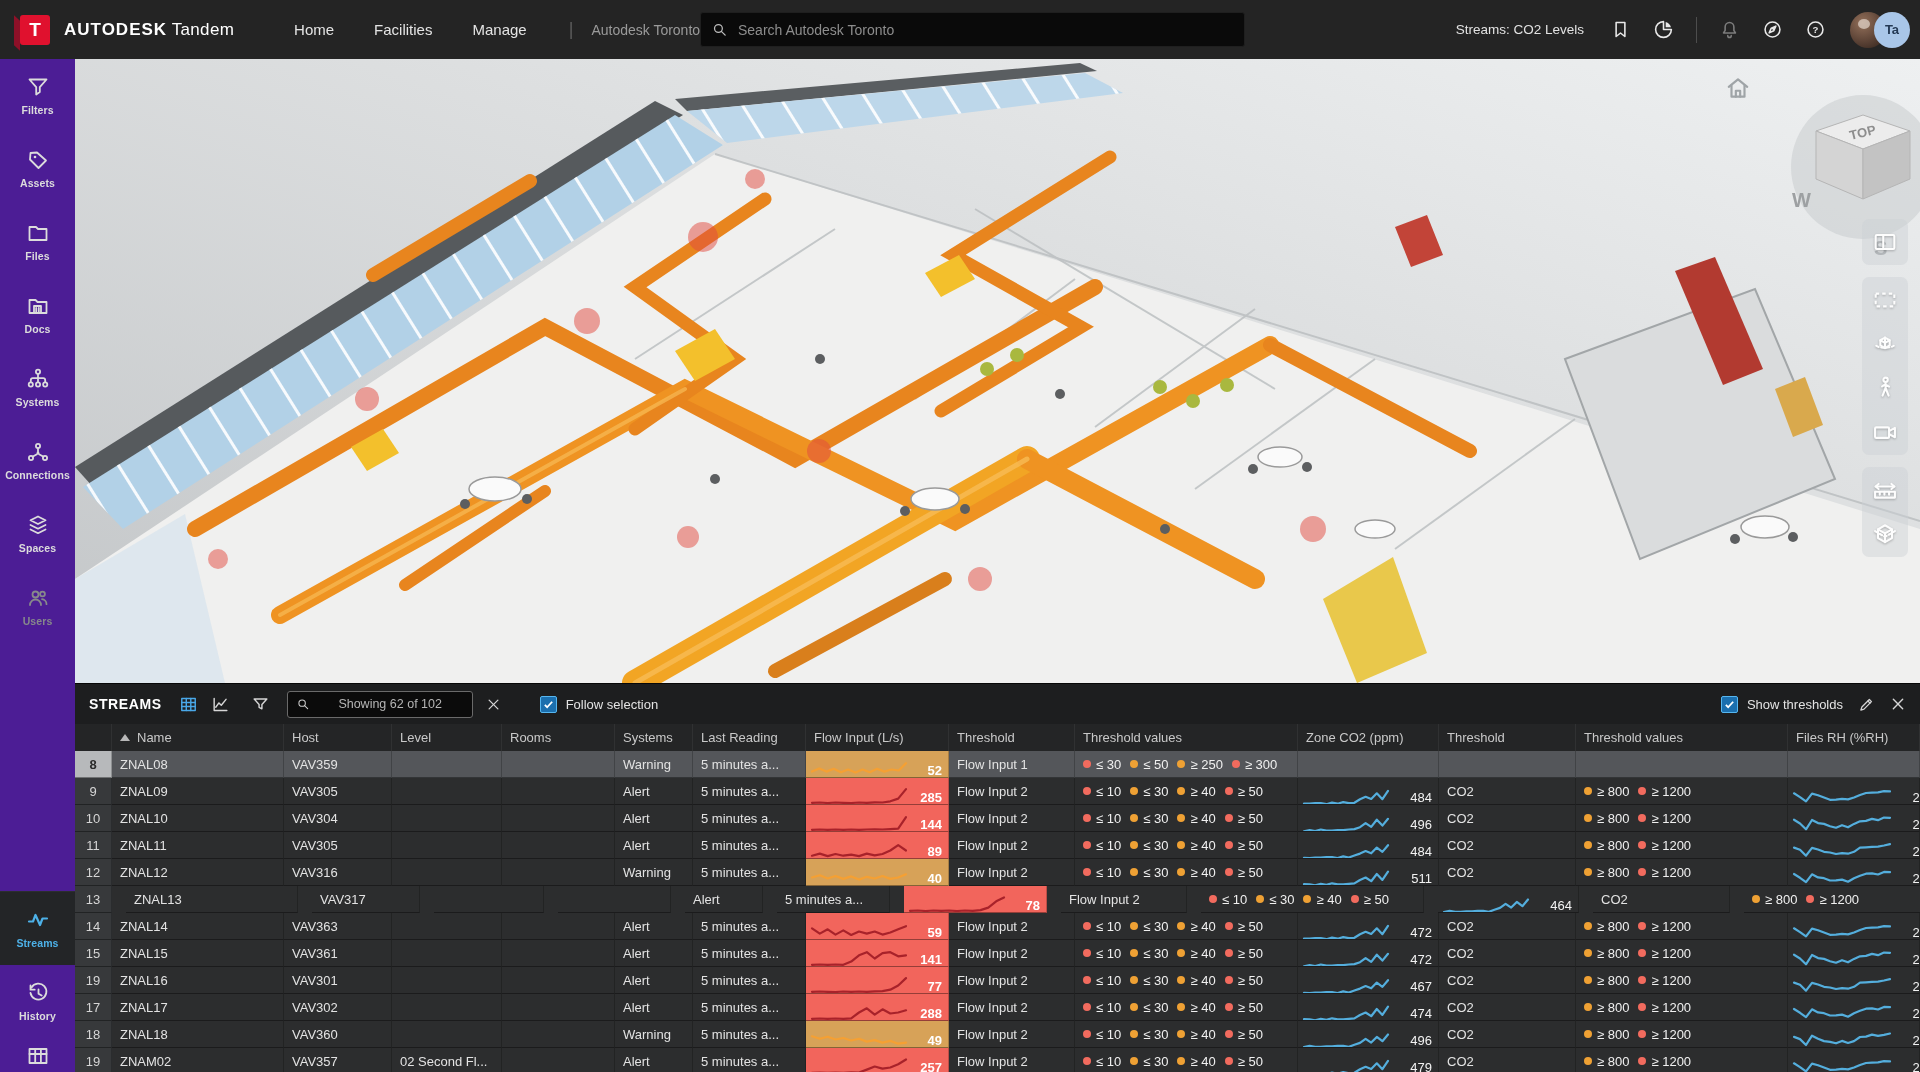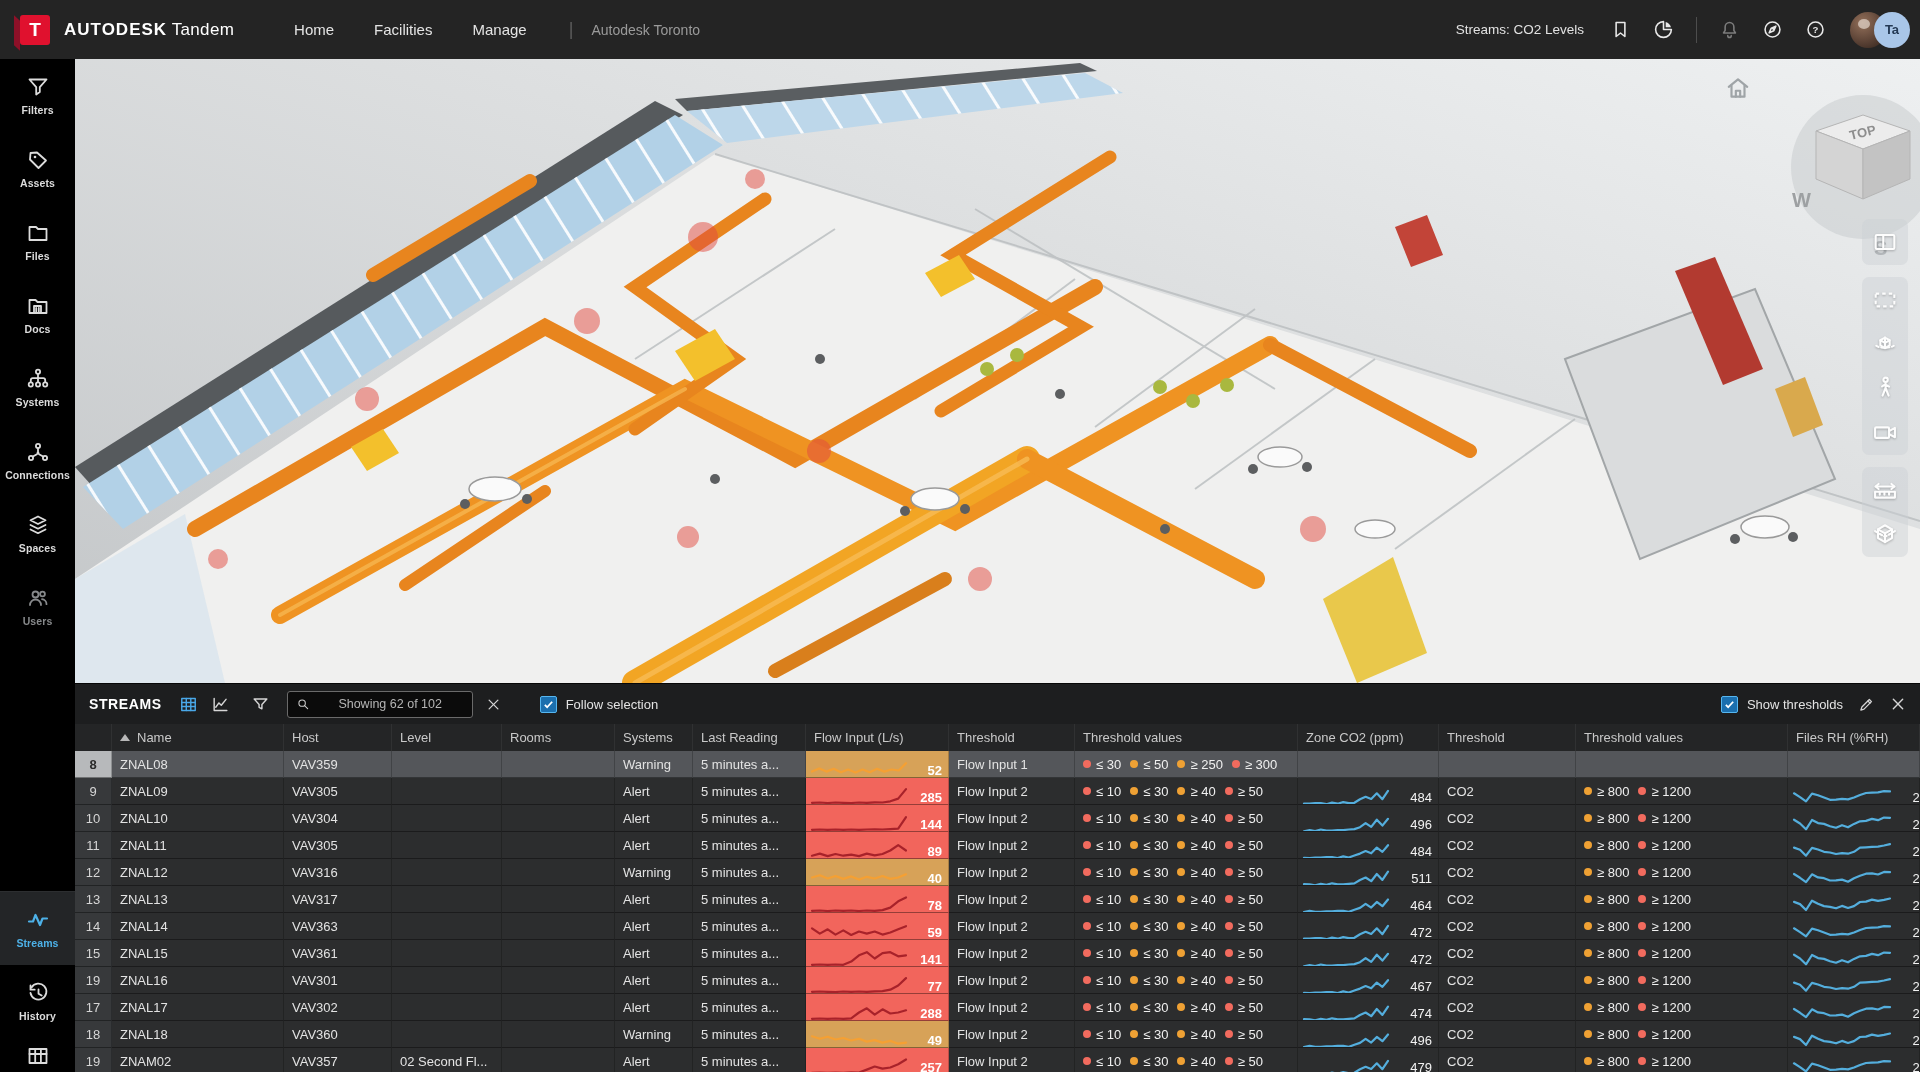--- a/index.html
+++ b/index.html
@@ -37,21 +37,21 @@
     background:radial-gradient(circle at 35% 30%, #93705a, #5c4336 55%, #32241d 95%); position:relative; z-index:1; }
   .avatar-photo::after { content:""; position:absolute; left:8px; top:7px; width:12px; height:10px;
     border-radius:50%; background:rgba(235,225,215,.65); }
   .avatar-initials { width:36px; height:36px; border-radius:50%; background:#a9c6e8; color:#253a55;
     font-size:13px; font-weight:bold; display:flex; align-items:center; justify-content:center;
     margin-left:-12px; z-index:2; }
 
   .main { flex:1; display:flex; min-height:0; }
 
   
-  .sidebar { width:75px; background:#000000; display:flex; flex-direction:column; flex:0 0 75px; z-index:20; }
+  .sidebar { width:75px; background:#4c1d95; display:flex; flex-direction:column; flex:0 0 75px; z-index:20; }
   .side-item { height:73px; display:flex; flex-direction:column; align-items:center; justify-content:center;
     gap:5px; cursor:pointer; color:#dcdcdc; }
   .side-item .icn { width:24px; height:24px; }
   .side-item .lbl { font-size:10.5px; font-weight:bold; letter-spacing:.1px; max-width:74px;
     overflow:hidden; white-space:nowrap; }
   .side-item.disabled { color:#87898b; }
   .side-item.active { background:#232527; color:#4db1e8; }
   .side-bottom { margin-top:auto; border-top:1px solid #2c2e30; }
   .side-item.stub { height:34px; justify-content:flex-start; padding-top:6px; }
 
@@ -132,20 +132,27 @@
         <span>T</span>
       </div>
     <div class="brand"><b>AUTODESK</b> <span>Tandem</span></div>
     <nav class="topnav" id="topnav">
         <span class="nav-item">Home</span>
         <span class="nav-item">Facilities</span>
         <span class="nav-item">Manage</span>
       </nav>
     <span class="fac-sep">|</span>
     <span class="facility">Autodesk Toronto</span>
+    <div class="search">
+      <span class="icn"><svg viewBox="0 0 24 24" fill="none" stroke="currentColor" stroke-width="1.8" stroke-linecap="round" stroke-linejoin="round" width="100%" height="100%">
+            <circle cx="10.5" cy="10.5" r="5.5"></circle>
+            <line x1="14.6" y1="14.6" x2="20" y2="20"></line>
+          </svg></span>
+      <input type="text" readonly="" placeholder="Search Autodesk Toronto" style="">
+    </div>
     <div class="top-right">
       <span class="view-label">Streams: CO2 Levels</span>
       <span class="tb-icn"><svg viewBox="0 0 24 24" fill="none" stroke="currentColor" stroke-width="1.8" stroke-linecap="round" stroke-linejoin="round" width="100%" height="100%">
             <path d="M7 4h10v16l-5-4-5 4V4z"></path>
           </svg></span>
       <span class="tb-icn"><svg viewBox="0 0 24 24" fill="none" stroke="currentColor" stroke-width="1.8" stroke-linecap="round" stroke-linejoin="round" width="100%" height="100%">
             <path d="M12 3a9 9 0 1 0 9 9h-9V3z"></path>
             <path d="M14.5 3.4a9 9 0 0 1 6.1 6.1h-6.1V3.4z" fill="currentColor" stroke="none"></path>
           </svg></span>
       <span class="tb-sep"></span>
@@ -805,21 +812,21 @@
                     </span>
                   </span>
                 </div>
                 <div class="cell spark rh">
                   <svg width="100" height="25">
                     <polyline points="2.0,8.0 8.0,11.8 14.0,16.1 20.0,8.3 26.0,11.4 32.0,12.2 38.0,14.5 44.0,14.4 50.0,13.6 56.0,15.7 62.0,12.2 68.0,9.7 74.0,7.7 80.0,7.3 86.0,8.5 92.0,5.9 98.0,6.1" fill="none" stroke="#54aedd" stroke-width="2.2" stroke-linejoin="round" stroke-linecap="round"></polyline>
                   </svg>
                   <span class="val2">25</span>
                 </div>
               </div>
-              <div class="trow" style="grid-template-columns: 37px 172px 108px 110px 113px 78px 113px 143px 126px 223px 141px 137px 212px 132px;">
+              <div class="trow" style="grid-template-columns: 37px 172px 108px 110px 113px 78px 113px 143px 126px 223px 141px 137px 212px 132px; gap: 14px;">
                 <div class="cell num">13</div>
                 <div class="cell">ZNAL13</div>
                 <div class="cell">VAV317</div>
                 <div class="cell"></div>
                 <div class="cell"></div>
                 <div class="cell">Alert</div>
                 <div class="cell">5 minutes a...</div>
                 <div class="cell spark flow alert">
                   <svg width="98" height="25">
                     <polyline points="2.0,17.8 9.8,17.5 17.7,18.0 25.5,17.5 33.3,17.8 41.2,17.5 49.0,18.0 56.8,17.5 64.7,17.8 72.5,17.1 80.3,14.6 88.2,8.3 96.0,4.5" fill="none" stroke="#a8222a" stroke-width="2.2" stroke-linejoin="round" stroke-linecap="round"></polyline>

